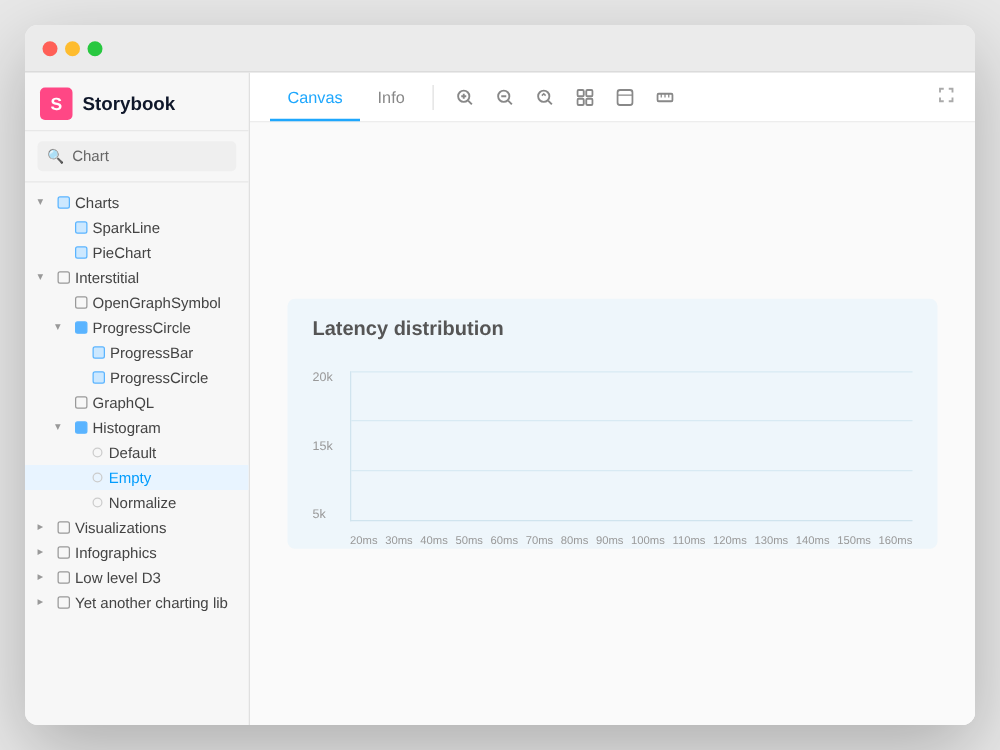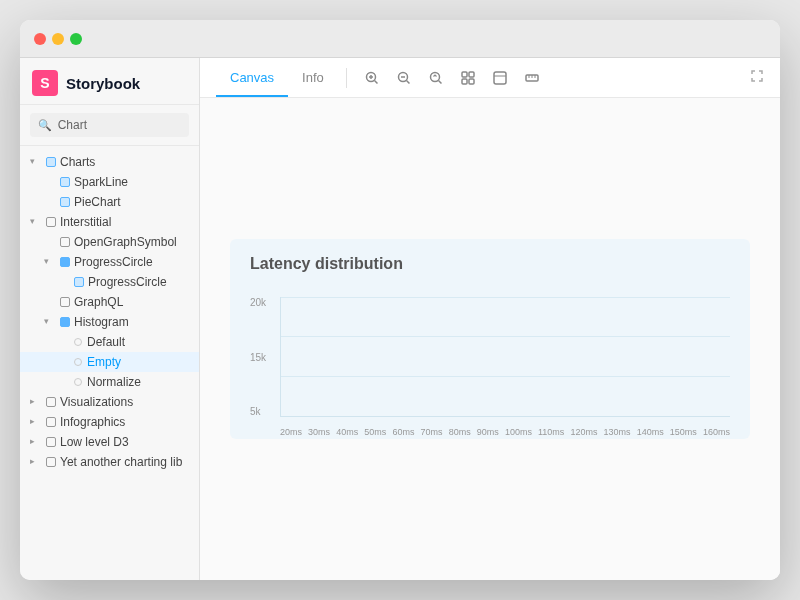--- a/index.html
+++ b/index.html
@@ -345,20 +345,25 @@
         </div>
         <div class="tree-item indent-2">
           <span class="tree-arrow"> </span>
           <span class="tree-box"></span>
           <span>OpenGraphSymbol</span>
         </div>
         <div class="tree-item indent-2">
           <span class="tree-arrow">▾</span>
           <span class="tree-box dark"></span>
           <span>ProgressCircle</span>
+        </div>
+        <div class="tree-item indent-3">
+          <span class="tree-arrow"> </span>
+          <span class="tree-box filled"></span>
+          <span>ProgressBar</span>
         </div>
         <div class="tree-item indent-3">
           <span class="tree-arrow"> </span>
           <span class="tree-box filled"></span>
           <span>ProgressCircle</span>
         </div>
         <div class="tree-item indent-2">
           <span class="tree-arrow"> </span>
           <span class="tree-box"></span>
           <span>GraphQL</span>

